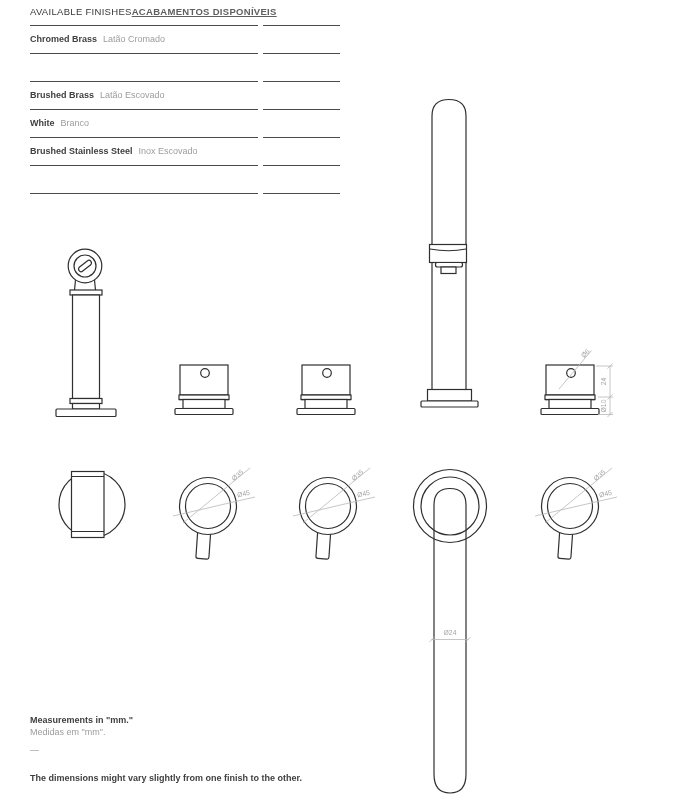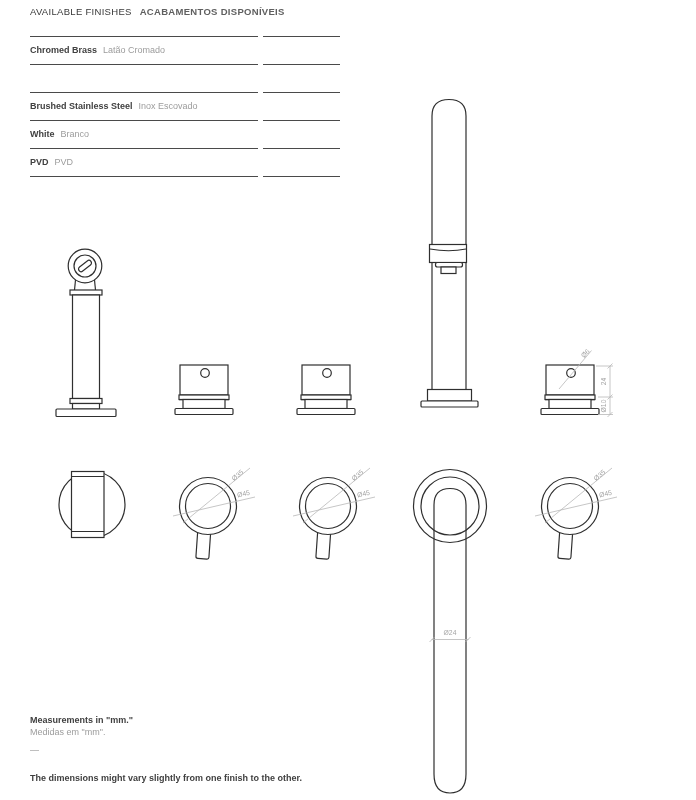--- a/index.html
+++ b/index.html
@@ -2,23 +2,23 @@
 <html><head>
 <meta charset="utf-8">
 <style>
   html,body{margin:0;padding:0;}
   body{
     width:696px;height:800px;background:#ffffff;position:relative;overflow:hidden;
     font-family:"Liberation Sans",sans-serif;color:#3f3f3f;
   }
   .hdr{position:absolute;left:30px;top:6px;font-size:9.5px;letter-spacing:.3px;white-space:nowrap;}
   .hdr .en{font-weight:normal;color:#383838;}
-  .hdr .pt{font-weight:bold;color:#5f5f5f;margin-left:8px;}
+  .hdr .pt{font-weight:bold;color:#5f5f5f;margin-left:0;text-decoration:underline;}
 
-  .ftable{position:absolute;left:30px;top:25px;width:310px;margin-top:11px;}
+  .ftable{position:absolute;left:30px;top:25px;width:310px;}
   .frow{height:28px;}
   .fline{display:flex;gap:5px;height:1px;}
   .fline .a{width:228px;height:1px;background:#4a4a4a;}
   .fline .b{flex:1;height:1px;background:#4a4a4a;}
   .ftext{padding-top:8px;font-size:9px;white-space:nowrap;}
   .ftext .en{font-weight:bold;color:#414141;}
   .ftext .pt{color:#9c9c9c;margin-left:6px;}
 
   .notes{position:absolute;left:30px;top:715px;font-size:9px;line-height:11.5px;}
   .notes .bold{font-weight:bold;color:#3f3f3f;}
@@ -53,35 +53,41 @@
       <div class="fline">
           <span class="a"></span>
           <span class="b"></span>
         </div>
     </div>
     <div class="frow">
       <div class="fline">
           <span class="a"></span>
           <span class="b"></span>
         </div>
-      <div class="ftext"><span class="en">Brushed Stainless Steel</span><span class="pt">Inox Escovado</span></div>
+      <div class="ftext"><span class="en">Brushed Brass</span><span class="pt">Latão Escovado</span></div>
     </div>
     <div class="frow">
       <div class="fline">
           <span class="a"></span>
           <span class="b"></span>
         </div>
       <div class="ftext"><span class="en">White</span><span class="pt">Branco</span></div>
     </div>
     <div class="frow">
       <div class="fline">
           <span class="a"></span>
           <span class="b"></span>
         </div>
-      <div class="ftext"><span class="en">PVD</span><span class="pt">PVD</span></div>
+      <div class="ftext"><span class="en">Brushed Stainless Steel</span><span class="pt">Inox Escovado</span></div>
+    </div>
+    <div class="frow">
+      <div class="fline">
+          <span class="a"></span>
+          <span class="b"></span>
+        </div>
     </div>
     <div class="fline">
         <span class="a"></span>
         <span class="b"></span>
       </div>
   </div>
 
   <svg class="drawings" width="696" height="800" viewBox="0 0 696 800" xmlns="http://www.w3.org/2000/svg">
     <defs>
 

